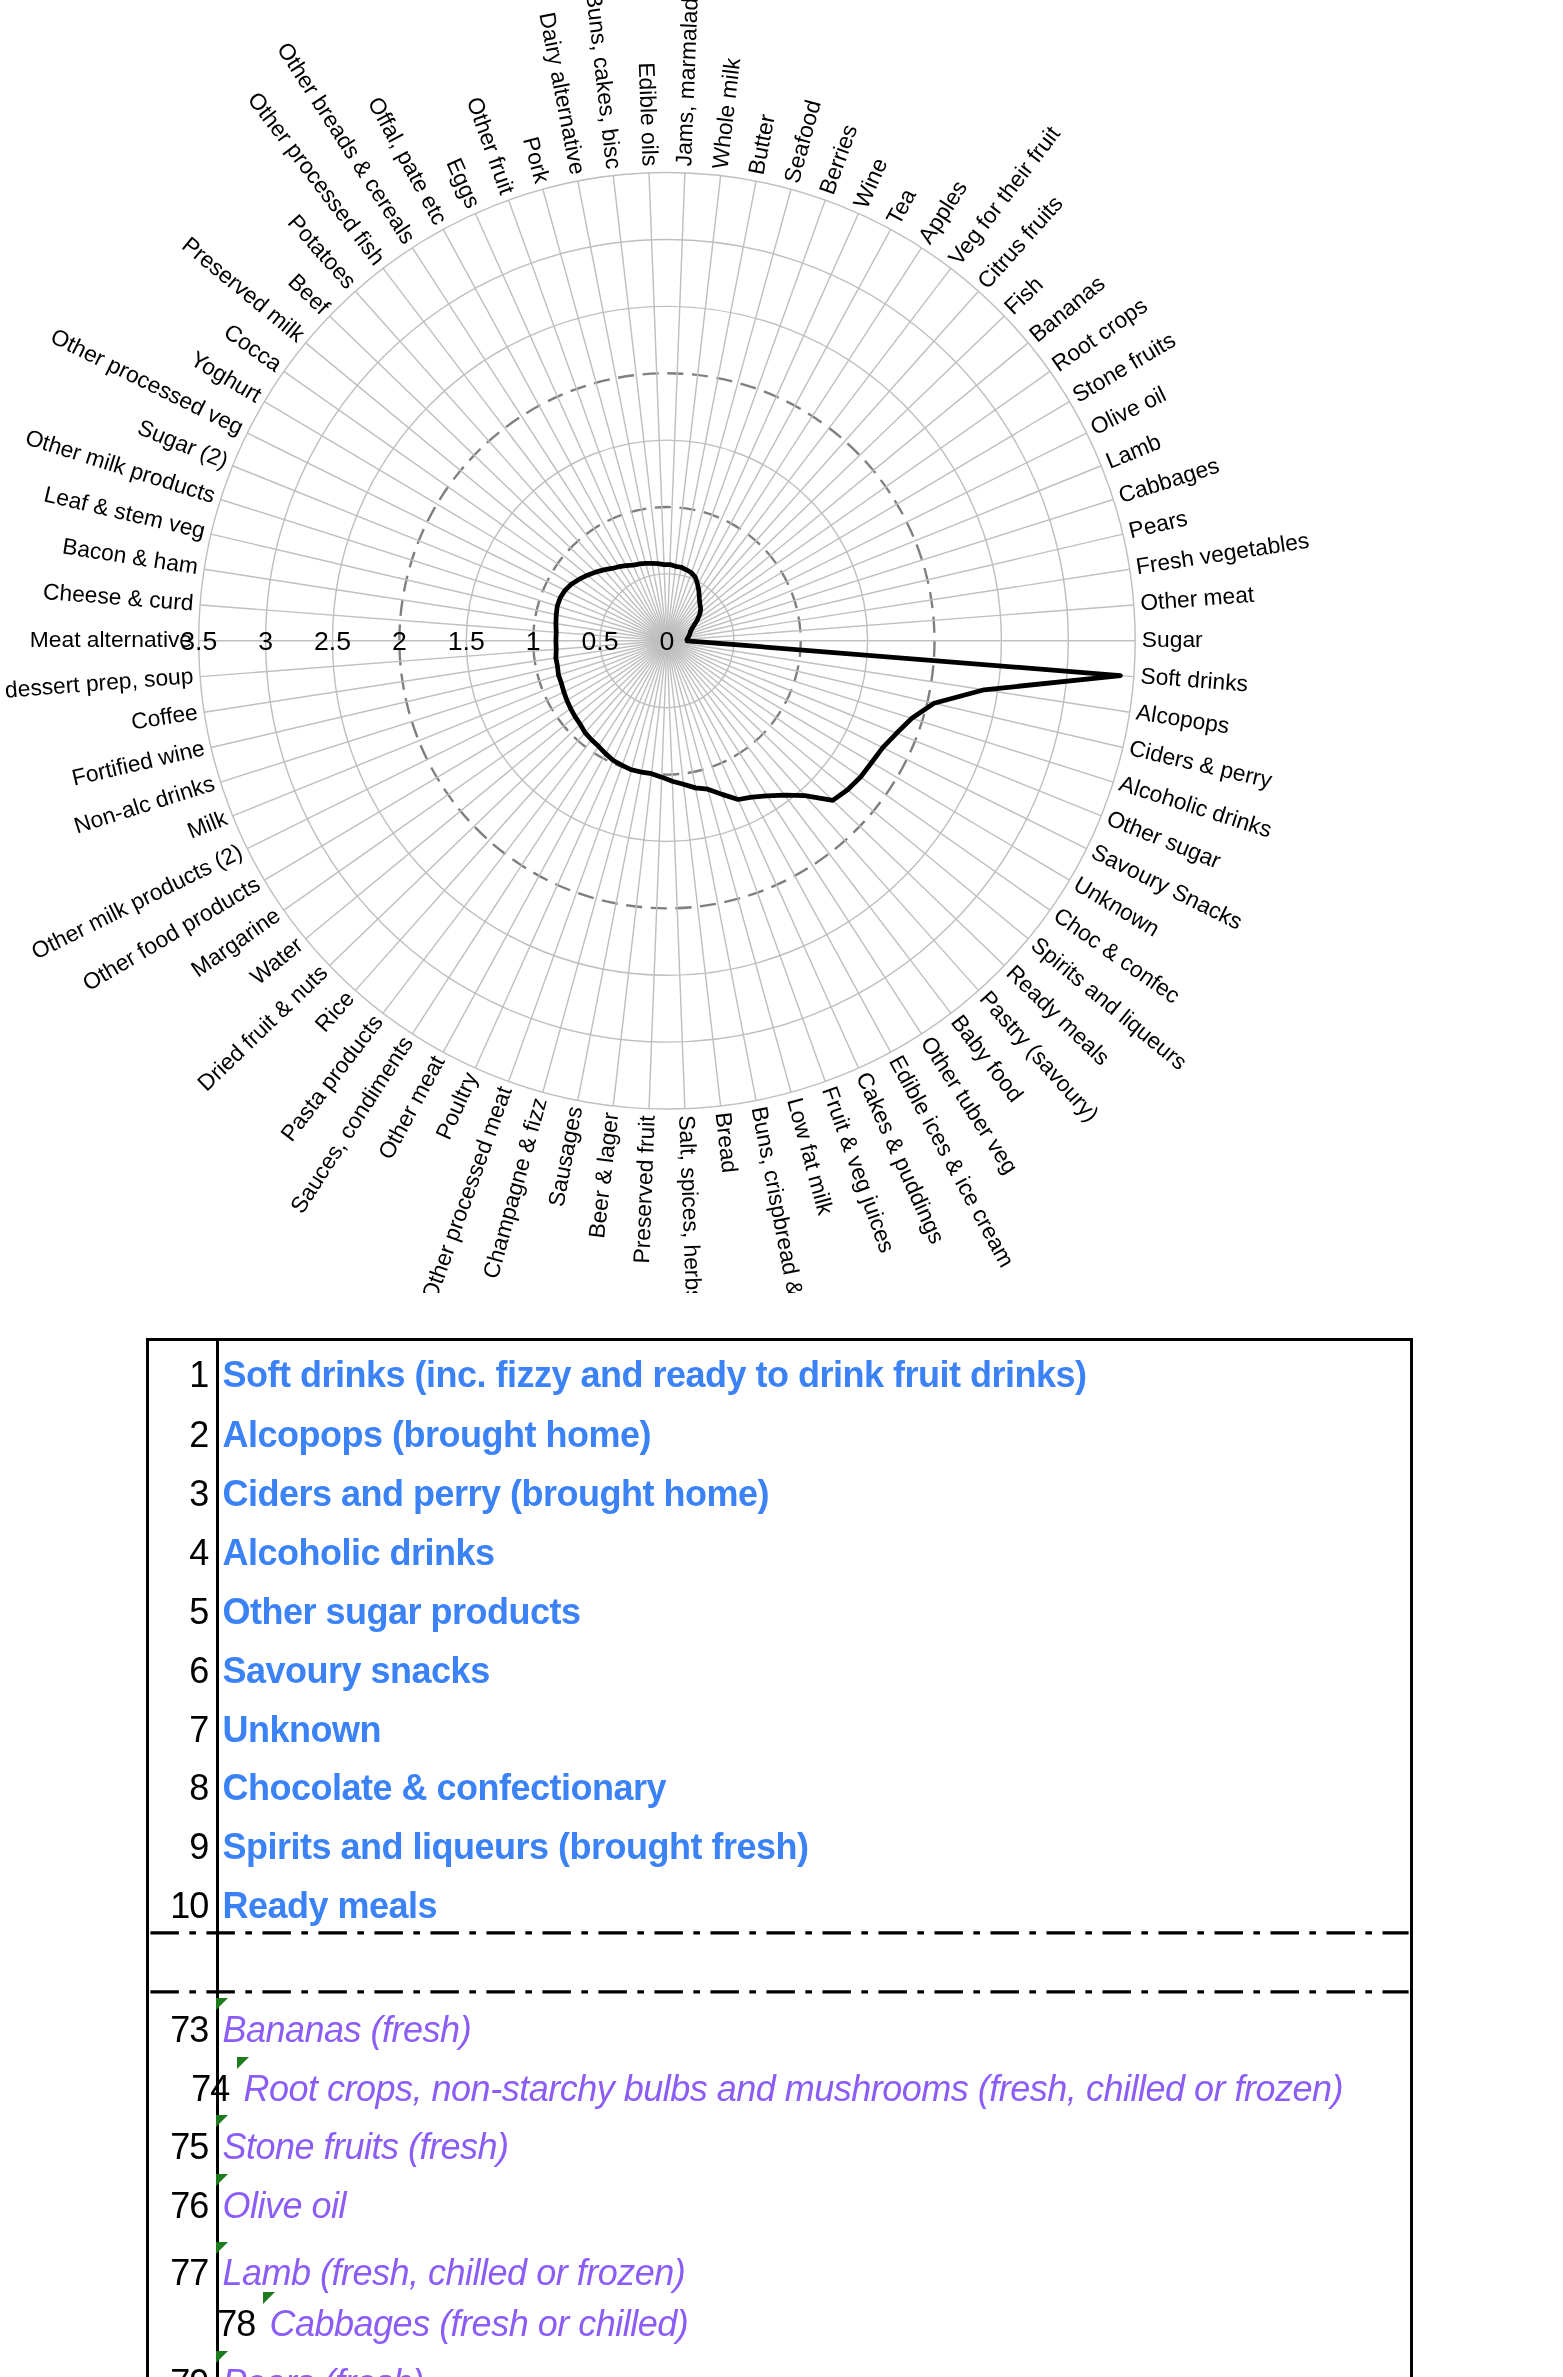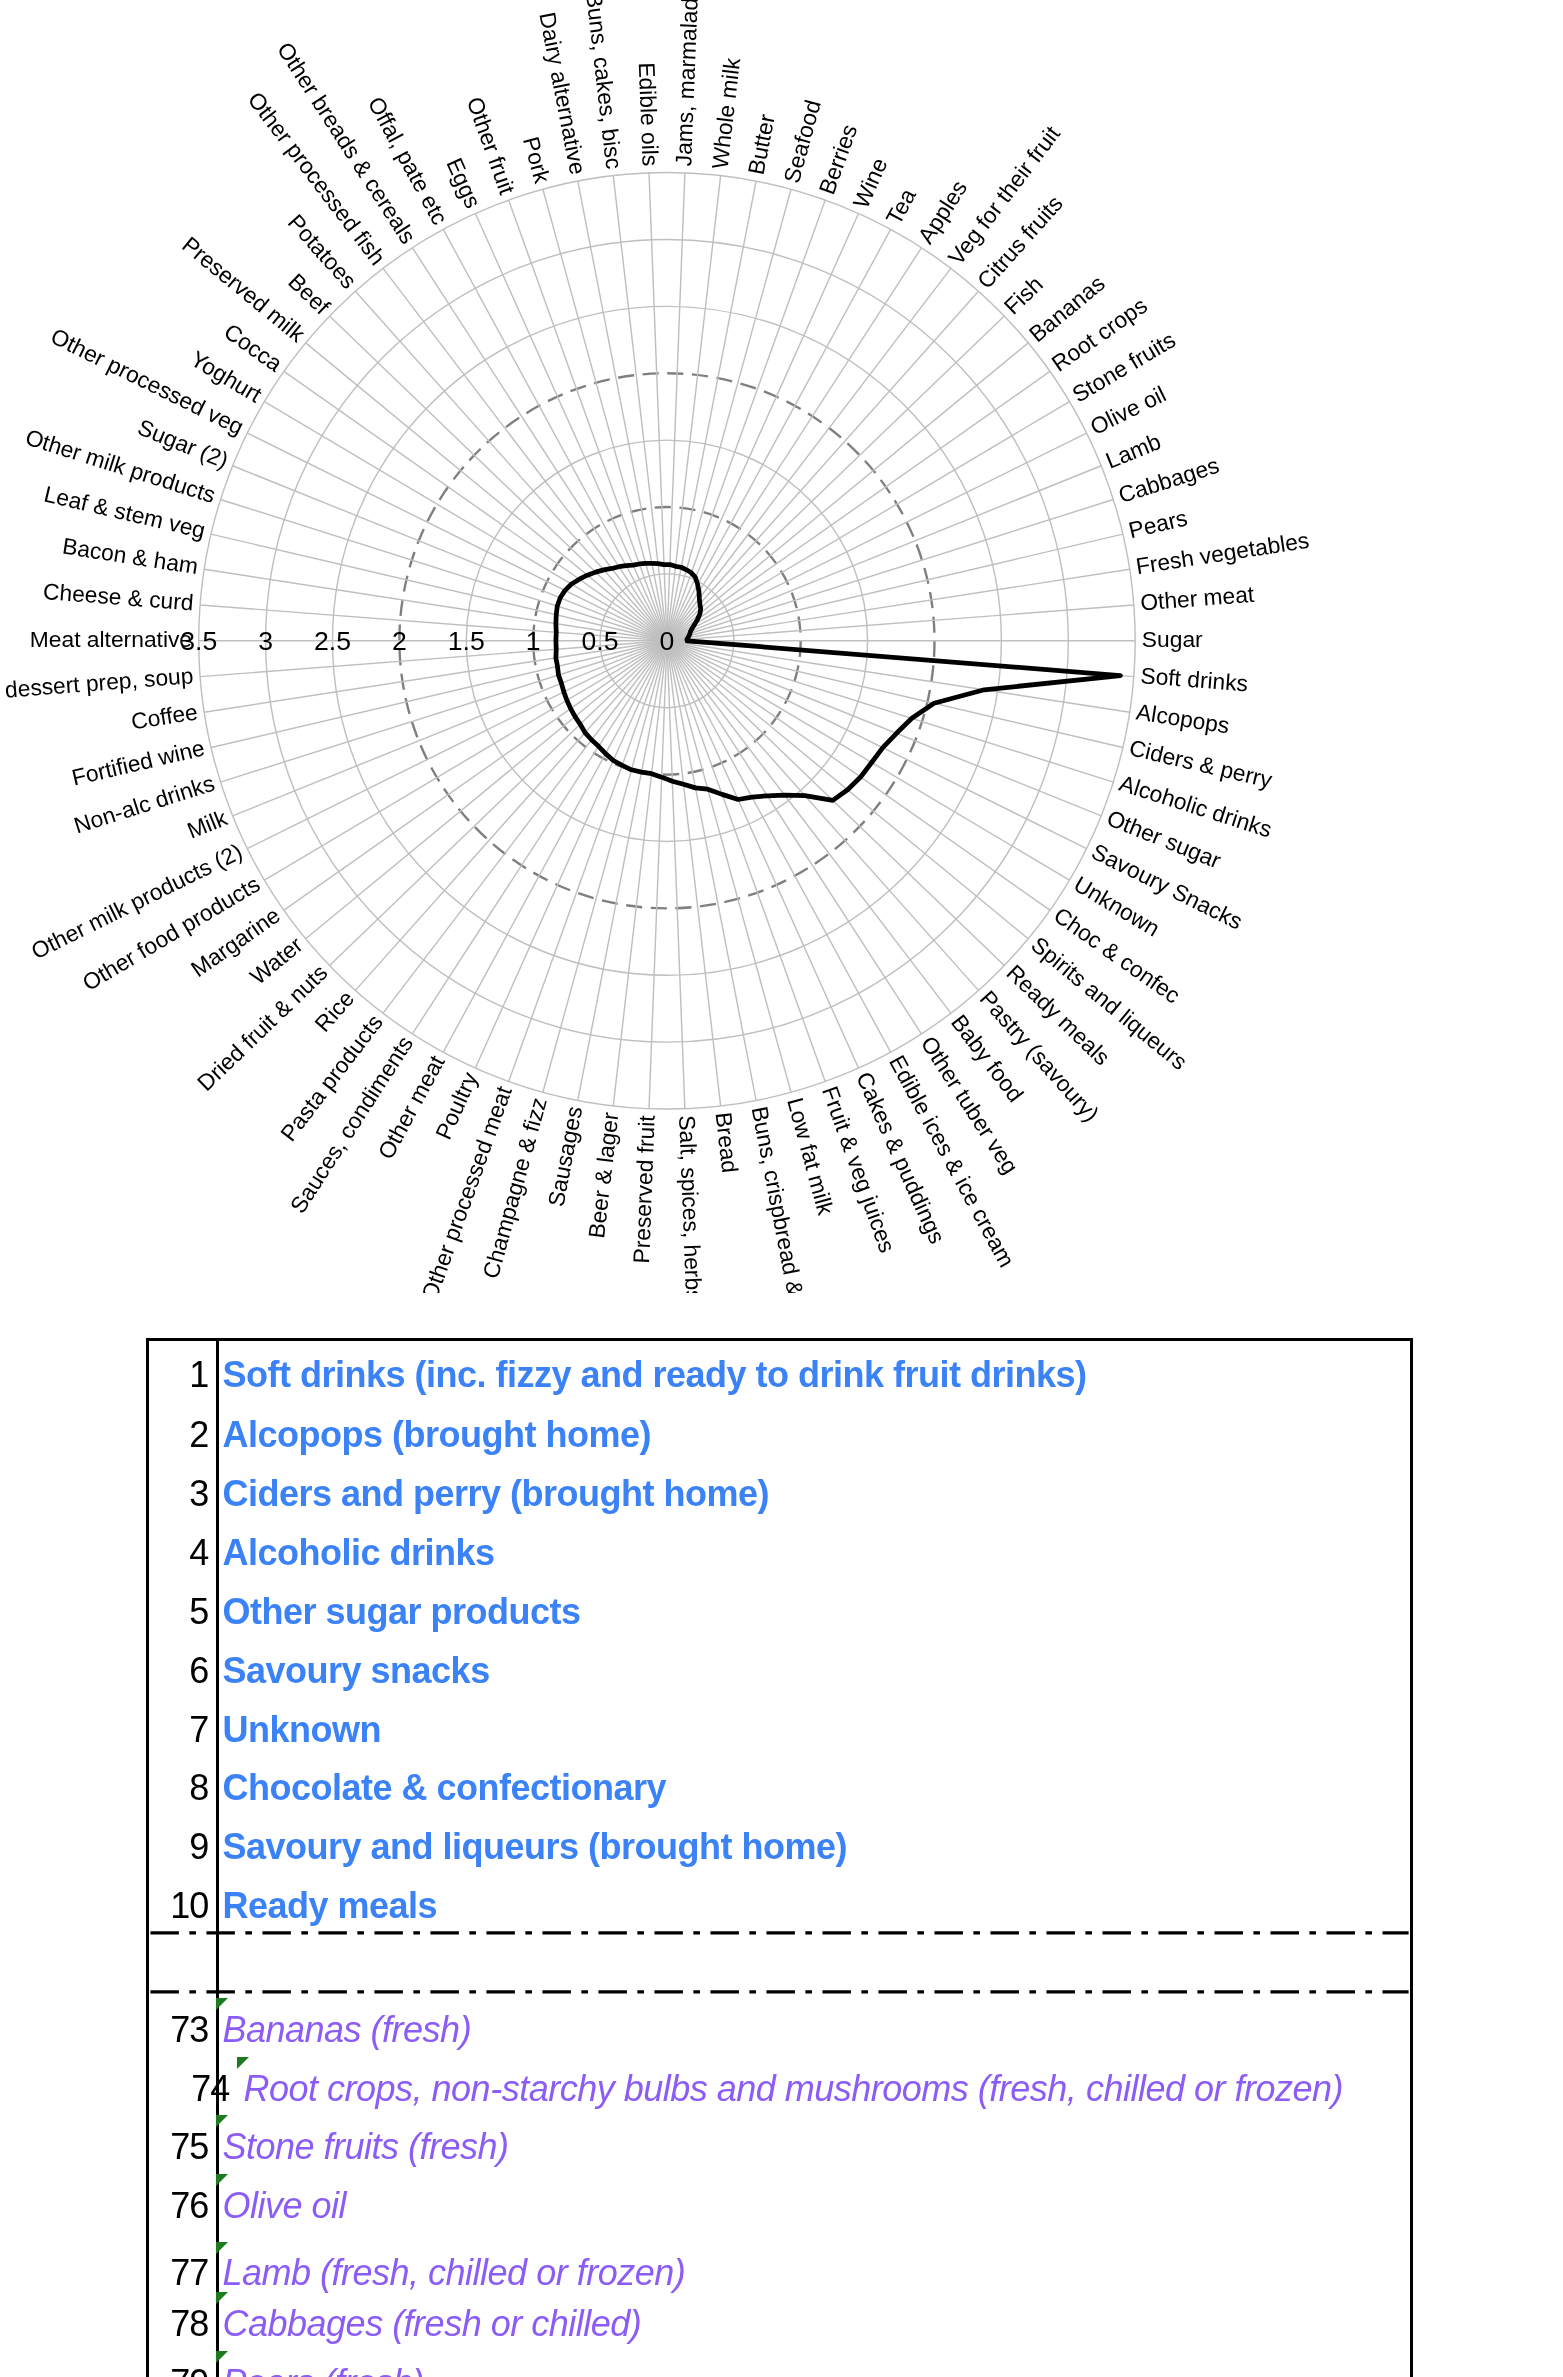--- a/index.html
+++ b/index.html
@@ -240,21 +240,21 @@
       <div class="row top" style="top: 359px;">
         <div class="num">7</div>
         <div class="txt">Unknown</div>
       </div>
       <div class="row top" style="top: 417px;">
         <div class="num">8</div>
         <div class="txt">Chocolate &amp; confectionary</div>
       </div>
       <div class="row top" style="top: 476px;">
         <div class="num">9</div>
-        <div class="txt">Savoury and liqueurs (brought home)</div>
+        <div class="txt">Spirits and liqueurs (brought fresh)</div>
       </div>
       <div class="row top" style="top: 535px;">
         <div class="num">10</div>
         <div class="txt">Ready meals</div>
       </div>
     </div>
   <svg class="dashdot" style="top:590px;" width="1261" height="3.8" viewBox="0 0 2651 8">
     <line x1="0" y1="4" x2="2651" y2="4" stroke="#000" stroke-width="7" stroke-dasharray="60,22,14,22"></line>
   </svg>
   <svg class="dashdot" style="top:649px;" width="1261" height="3.8" viewBox="0 0 2651 8">
@@ -274,21 +274,21 @@
         <div class="txt">Stone fruits (fresh)<span class="marker"></span></div>
       </div>
       <div class="row bottom" style="top: 835px;">
         <div class="num">76</div>
         <div class="txt">Olive oil<span class="marker"></span></div>
       </div>
       <div class="row bottom" style="top: 894px; align-items: flex-end;">
         <div class="num">77</div>
         <div class="txt">Lamb (fresh, chilled or frozen)<span class="marker"></span></div>
       </div>
-      <div class="row bottom" style="top: 953px;">
+      <div class="row bottom" style="top: 953px; margin-left: 47px;">
         <div class="num">78</div>
         <div class="txt">Cabbages (fresh or chilled)<span class="marker"></span></div>
       </div>
       <div class="row bottom" style="top: 1012px;">
         <div class="num">79</div>
         <div class="txt">Pears (fresh)<span class="marker"></span></div>
       </div>
     </div>
 </div>
 

